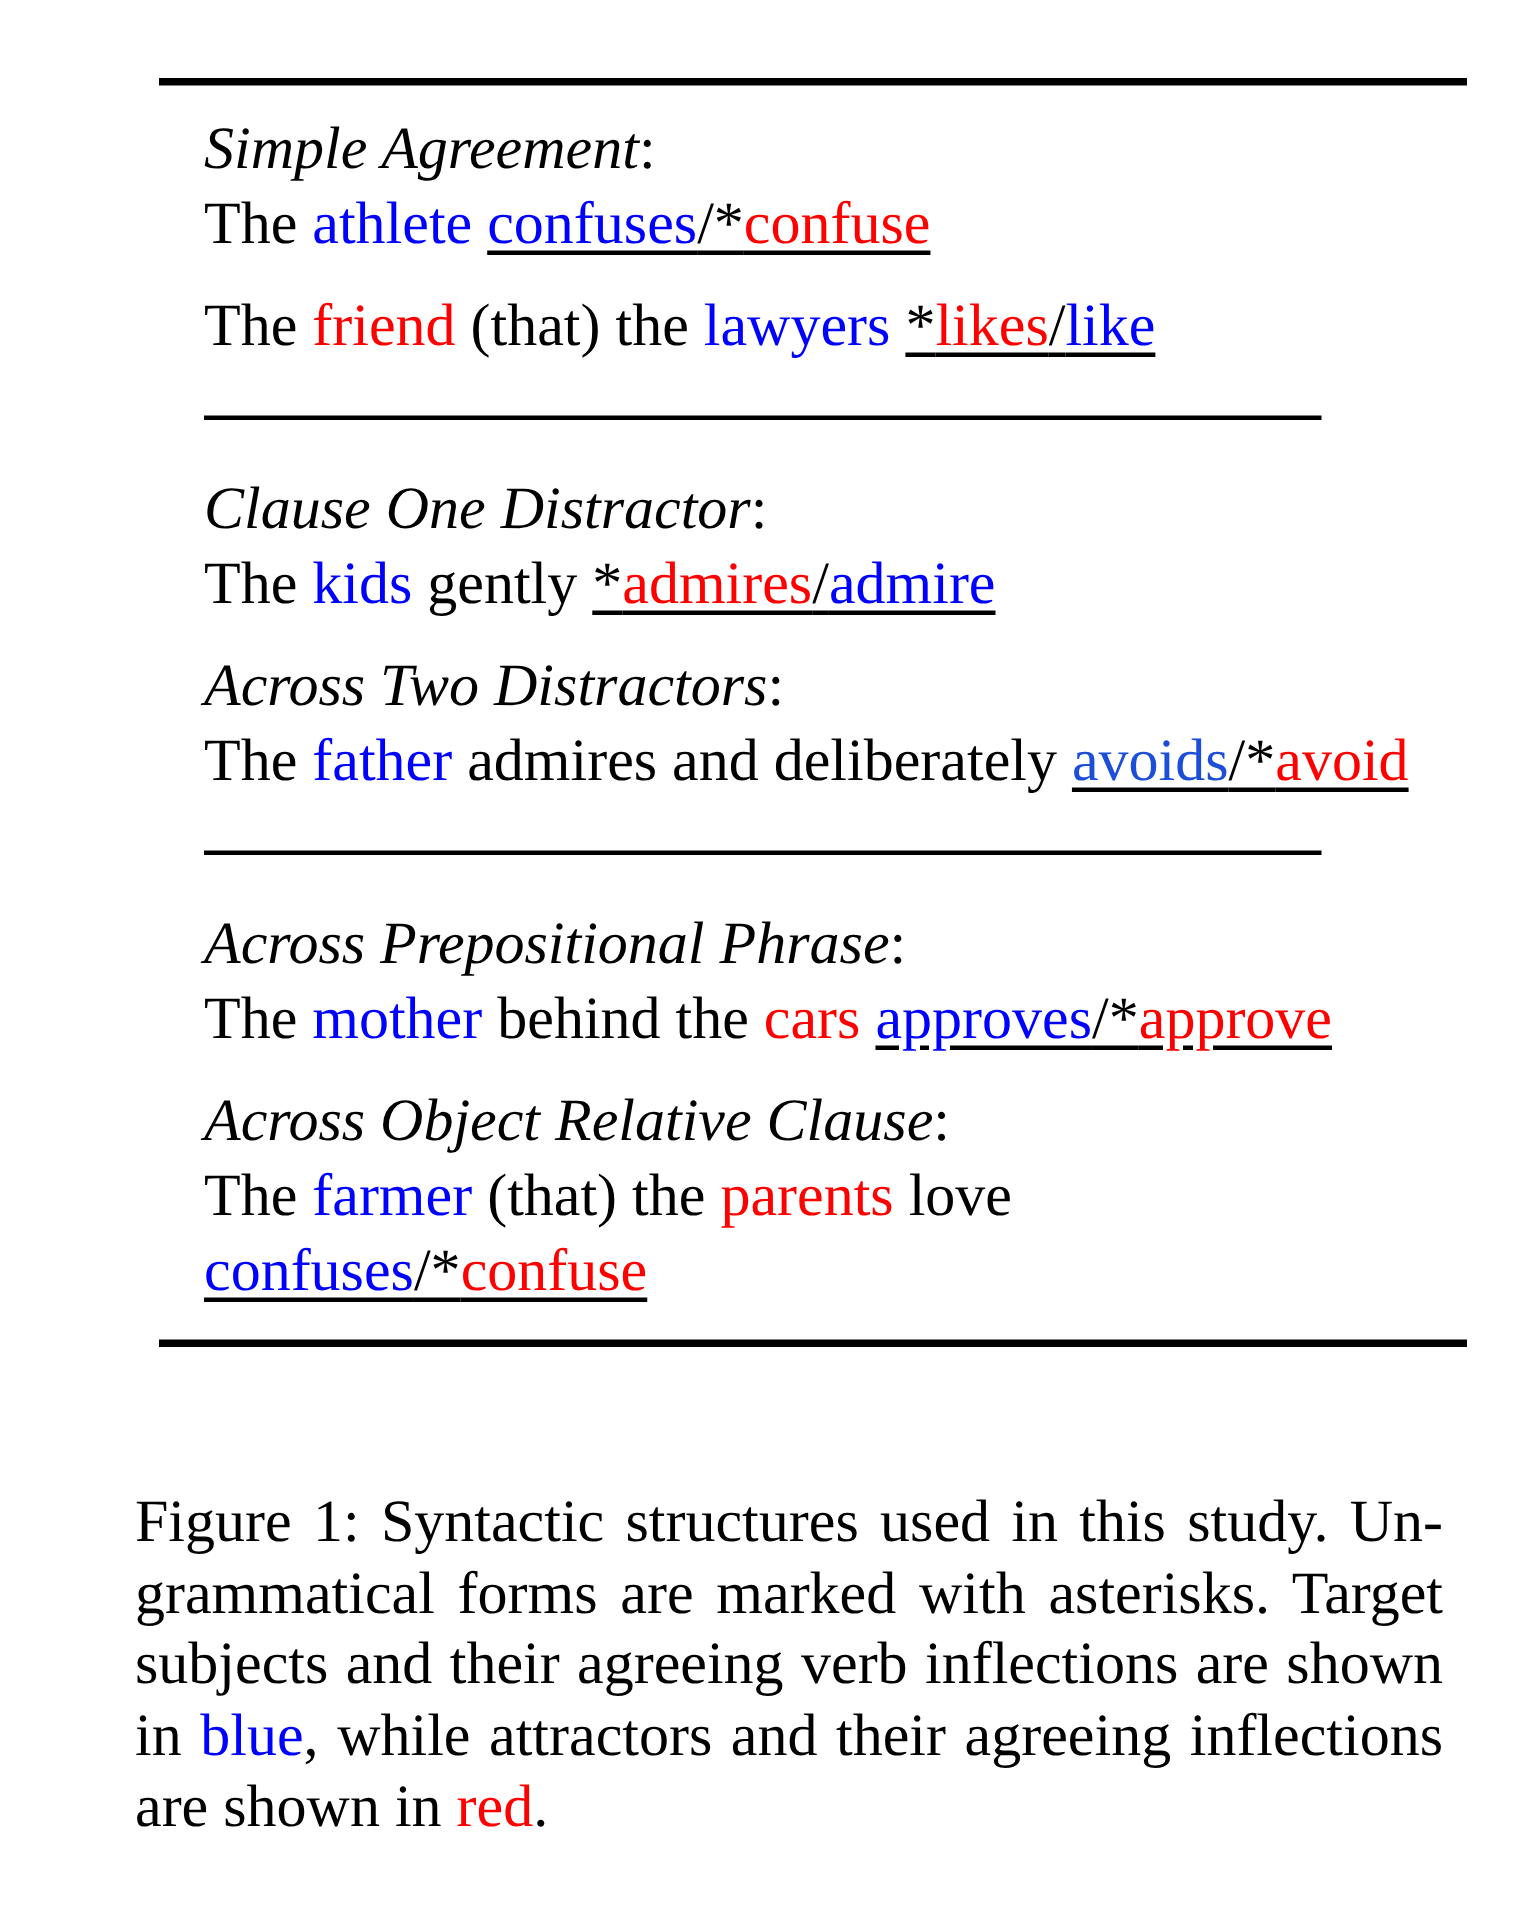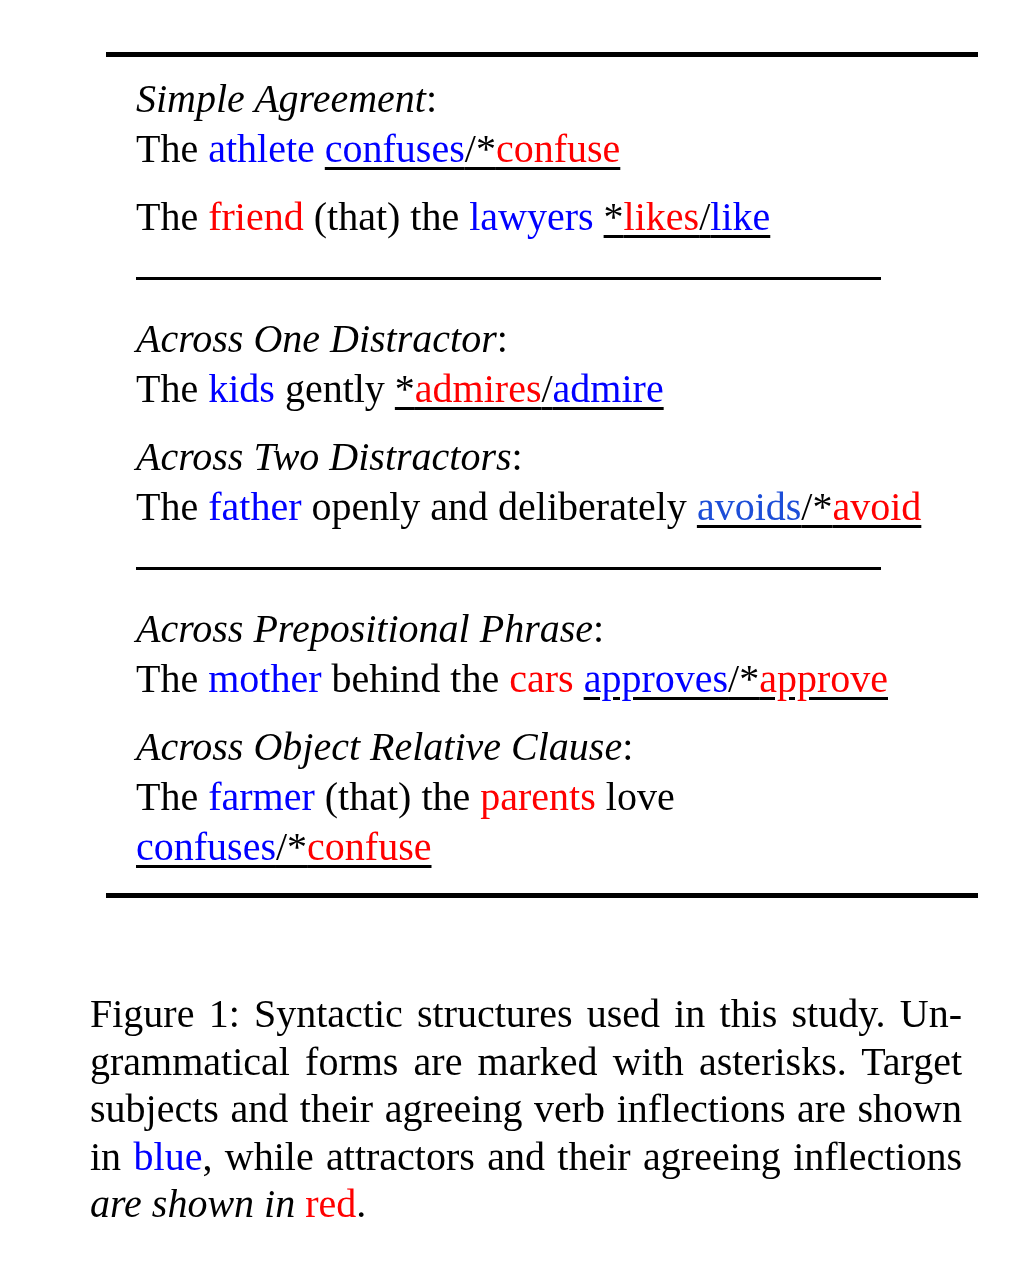--- a/index.html
+++ b/index.html
@@ -36,40 +36,40 @@
     <div class="fig-content" id="figContent">
         <div class="group">
           <div class="group-header"><span>Simple Agreement</span><span class="colon">:</span></div>
           <div class="example"><span style="color: rgb(0, 0, 0);">The </span><span style="color: rgb(0, 0, 255); text-align: center;">athlete</span><span style="color: rgb(0, 0, 0);"> </span><span class="u" style="color: rgb(0, 0, 255);">confuses</span><span class="u" style="color: rgb(0, 0, 0);">/*</span><span class="u" style="color: rgb(255, 0, 0);">confuse</span></div>
         </div>
         <div class="group">
           <div class="example"><span style="color: rgb(0, 0, 0);">The </span><span style="color: rgb(255, 0, 0);">friend</span><span style="color: rgb(0, 0, 0);"> (that) the </span><span style="color: rgb(0, 0, 255);">lawyers</span><span style="color: rgb(0, 0, 0);"> </span><span class="u" style="color: rgb(0, 0, 0);">*</span><span class="u" style="color: rgb(255, 0, 0);">likes</span><span class="u" style="color: rgb(0, 0, 0);">/</span><span class="u" style="color: rgb(0, 0, 255);">like</span></div>
         </div>
         <div class="section-divider"></div>
         <div class="group">
-          <div class="group-header"><span>Across One Distractor</span><span class="colon">:</span></div>
+          <div class="group-header"><span>Clause One Distractor</span><span class="colon">:</span></div>
           <div class="example"><span style="color: rgb(0, 0, 0);">The </span><span style="color: rgb(0, 0, 255);">kids</span><span style="color: rgb(0, 0, 0);"> gently </span><span class="u" style="color: rgb(0, 0, 0);">*</span><span class="u" style="color: rgb(255, 0, 0);">admires</span><span class="u" style="color: rgb(0, 0, 0);">/</span><span class="u" style="color: rgb(0, 0, 255);">admire</span></div>
         </div>
         <div class="group">
           <div class="group-header"><span>Across Two Distractors</span><span class="colon">:</span></div>
-          <div class="example"><span style="color: rgb(0, 0, 0);">The </span><span style="color: rgb(0, 0, 255);">father</span><span style="color: rgb(0, 0, 0);"> openly and deliberately </span><span class="u" style="color: #1d4ed8;">avoids</span><span class="u" style="color: rgb(0, 0, 0);">/*</span><span class="u" style="color: rgb(255, 0, 0);">avoid</span></div>
+          <div class="example"><span style="color: rgb(0, 0, 0);">The </span><span style="color: rgb(0, 0, 255);">father</span><span style="color: rgb(0, 0, 0);"> admires and deliberately </span><span class="u" style="color: #1d4ed8;">avoids</span><span class="u" style="color: rgb(0, 0, 0);">/*</span><span class="u" style="color: rgb(255, 0, 0);">avoid</span></div>
         </div>
         <div class="section-divider"></div>
         <div class="group">
           <div class="group-header"><span>Across Prepositional Phrase</span><span class="colon">:</span></div>
           <div class="example"><span style="color: rgb(0, 0, 0);">The </span><span style="color: rgb(0, 0, 255);">mother</span><span style="color: rgb(0, 0, 0);"> behind the </span><span style="color: rgb(255, 0, 0);">cars</span><span style="color: rgb(0, 0, 0);"> </span><span class="u" style="color: rgb(0, 0, 255);">approves</span><span class="u" style="color: rgb(0, 0, 0);">/*</span><span class="u" style="color: rgb(255, 0, 0);">approve</span></div>
         </div>
         <div class="group">
           <div class="group-header"><span>Across Object Relative Clause</span><span class="colon">:</span></div>
           <div class="example"><span style="color: rgb(0, 0, 0);">The </span><span style="color: rgb(0, 0, 255);">farmer</span><span style="color: rgb(0, 0, 0);"> (that) the </span><span style="color: rgb(255, 0, 0);">parents</span><span style="color: rgb(0, 0, 0);"> love</span></div>
           <div class="example"><span class="u" style="color: rgb(0, 0, 255);">confuses</span><span class="u" style="color: rgb(0, 0, 0);">/*</span><span class="u" style="color: rgb(255, 0, 0);">confuse</span></div>
         </div>
       </div>
     <div class="rule"></div>
   </div>
   <div class="caption" id="caption">
       <div class="caption-line"><span style="color: rgb(0, 0, 0);">Figure 1: Syntactic structures used in this study. Un-</span></div>
       <div class="caption-line"><span style="color: rgb(0, 0, 0);">grammatical forms are marked with asterisks. Target</span></div>
       <div class="caption-line"><span style="color: rgb(0, 0, 0);">subjects and their agreeing verb inflections are shown</span></div>
       <div class="caption-line"><span style="color: rgb(0, 0, 0);">in </span><span style="color: rgb(0, 0, 255); margin-top: 33px;">blue</span><span style="color: rgb(0, 0, 0);">, while attractors and their agreeing inflections</span></div>
-      <div class="caption-line last"><span style="color: rgb(0, 0, 0); font-style: italic;">are shown in </span><span style="color: rgb(255, 0, 0);">red</span><span style="color: rgb(0, 0, 0);">.</span></div>
+      <div class="caption-line last"><span style="color: rgb(0, 0, 0);">are shown in </span><span style="color: rgb(255, 0, 0);">red</span><span style="color: rgb(0, 0, 0);">.</span></div>
     </div>
 </div>
 
 </body></html>

